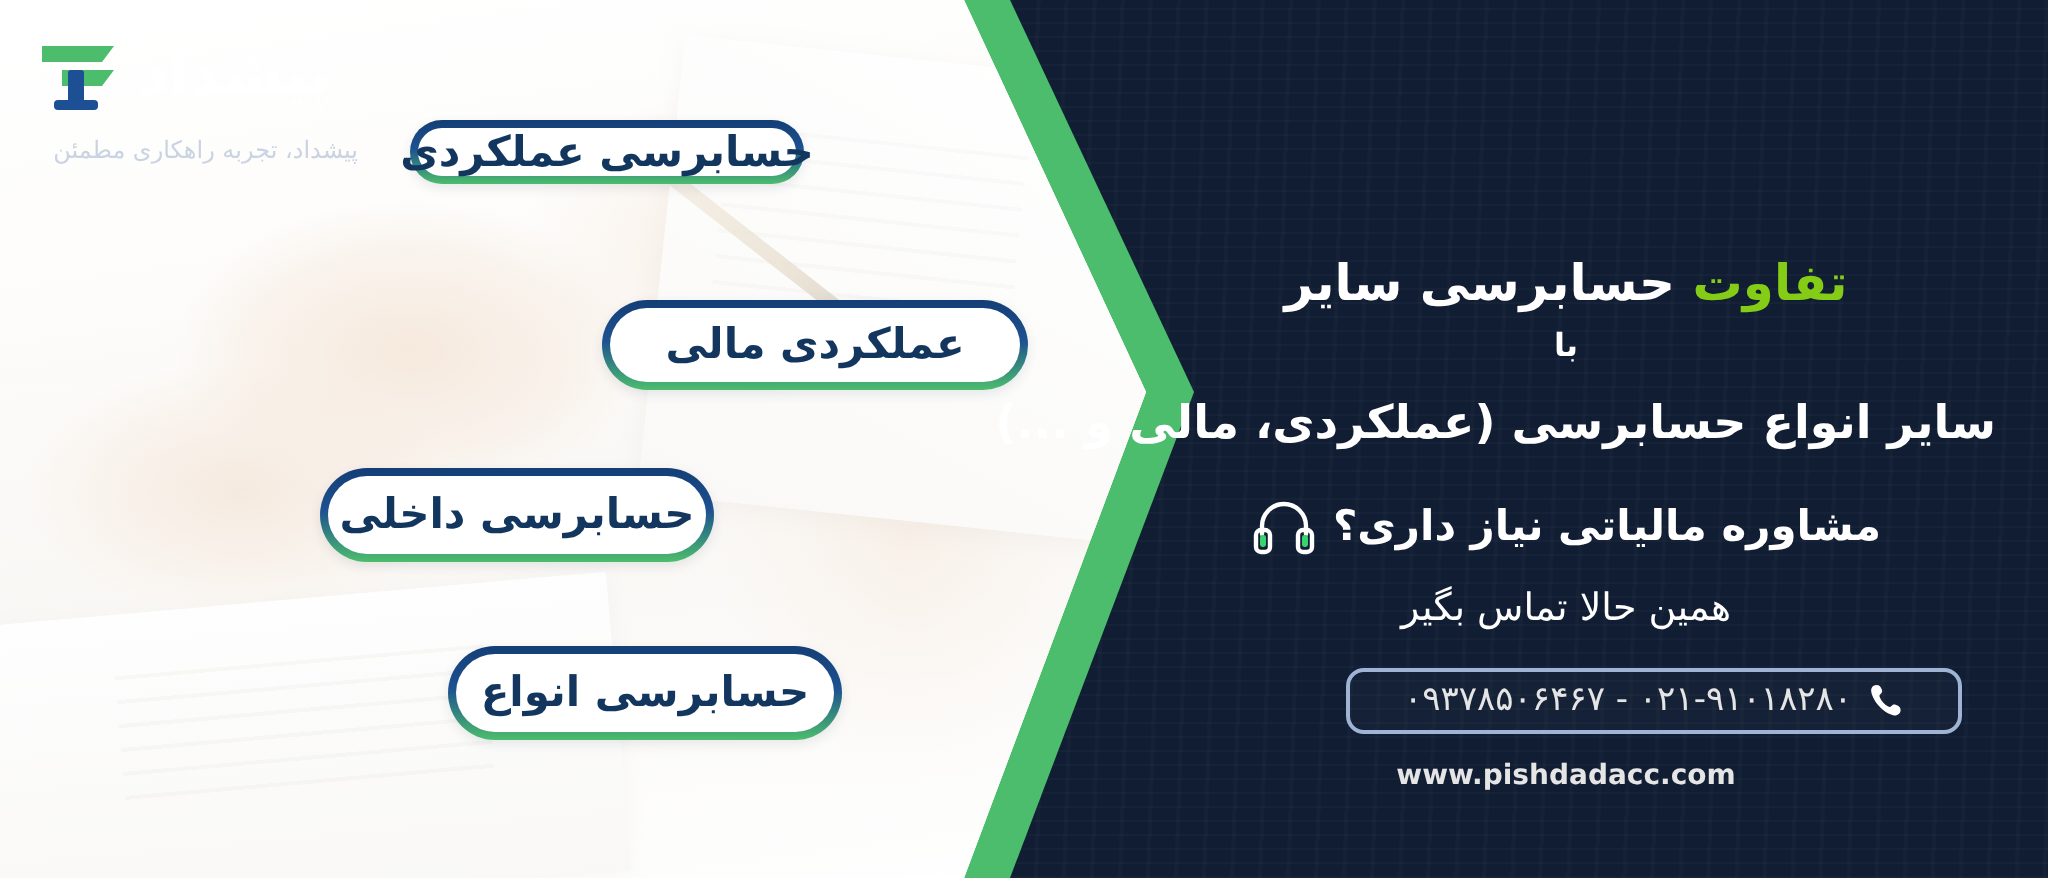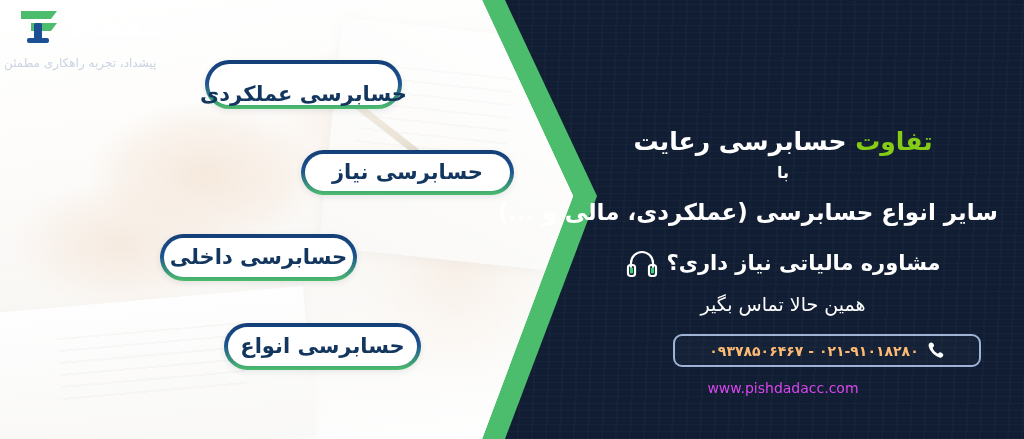--- a/index.html
+++ b/index.html
@@ -127,30 +127,30 @@
     box-shadow:0 2px 6px rgba(30,45,70,.10);
   }
   .pill span {
     color:#13365f;
     font-weight:bold;
     font-size:21px;
     line-height:1;
     white-space:nowrap;
     letter-spacing:.2px;
   }
-  #pill-0 { left:205px; top:60px;  width:197px; height:49px;align-items:flex-end; }
+  #pill-0 { left:205px; top:60px;  width:197px; height:32px; }
   #pill-1 { left:301px; top:150px; width:213px; height:45px; }
   #pill-2 { left:160px; top:234px; width:197px; height:47px; }
   #pill-3 { left:224px; top:323px; width:197px; height:47px; }
 
   
   .logo-block {
-    position:absolute; right:845px; top:6px;
+    position:absolute; right:845px; top:18px;
     width:175px;
-    text-align:left;
+    text-align:right;
     z-index:6;
   }
   .logo-row {
     display:flex; align-items:center; justify-content:center; gap:8px;
     direction:rtl;
   }
   .logo-mark { width:44px; height:40px; display:block; }
   .logo-word {
     color:#ffffff; font-size:30px; font-weight:bold;
     line-height:1; letter-spacing:0;
@@ -207,28 +207,29 @@
     position:absolute; right:17px; top:334px;
     width:308px; height:33px;
     border:2px solid #9fb4d4;
     border-radius:9px;
     display:flex; align-items:center; justify-content:center;
     gap:9px; direction:rtl;
     background:rgba(255,255,255,.02);
   }
   .phone-icon { width:17px; height:19px; display:block; flex:0 0 auto; }
   .phone-nums {
-    font-size:14px; font-weight:bold; color:#fdba74;
+    font-size:17px; font-weight:normal; color:#e5e5e5;
     line-height:1; white-space:nowrap; letter-spacing:.5px;
   }
 
   .website {
     position:absolute; right:0; top:381px; width:430px;
-    font-size:14px; color:#d946ef; line-height:1;
+    font-size:14px; color:#e5e5e5; line-height:1;
     direction:ltr;
+    font-weight:bold;
   }
 </style>
 </head>
 <body>
 
 <div class="banner">
 
   <div class="bg-texture"></div>
   <div class="bg-texture2"></div>
 
@@ -242,21 +243,21 @@
         <div class="paper-a"></div>
         <div class="doc-lines"></div>
       </div>
       <div class="photo-veil"></div>
     </div>
 
     <div class="pill" id="pill-0">
       <span>حسابرسی عملکردی</span>
     </div>
     <div class="pill" id="pill-1">
-      <span>حسابرسی نیاز</span>
+      <span>عملکردی مالی</span>
     </div>
     <div class="pill" id="pill-2">
       <span>حسابرسی داخلی</span>
     </div>
     <div class="pill" id="pill-3">
       <span>حسابرسی انواع</span>
     </div>
   </div>
 
   <div class="logo-block">
@@ -269,21 +270,21 @@
         <rect x="10" y="32" width="22" height="5" rx="2" fill="#1c4f93"></rect>
       </svg>
     </div>
     <div class="logo-tag">پیشداد، تجربه راهکاری مطمئن</div>
   </div>
 
   <div class="right-panel">
 
     <div class="headline">
       <span class="hl-accent">تفاوت</span>
-      <span class="hl-white">حسابرسی رعایت</span>
+      <span class="hl-white">حسابرسی سایر</span>
     </div>
 
     <div class="headline-2">با</div>
     <div class="headline-3">سایر انواع حسابرسی (عملکردی، مالی و ...)</div>
 
     <div class="consult-row">
       <span class="consult-text">مشاوره مالیاتی نیاز داری؟</span>
       <svg class="headset-icon" viewBox="0 0 32 30">
         <path d="M5 19 V15 a11 11 0 0 1 22 0 v4" fill="none" stroke="#ffffff" stroke-width="2.2" stroke-linecap="round"></path>
         <rect x="2" y="17" width="7" height="11" rx="2.5" fill="none" stroke="#ffffff" stroke-width="2.2"></rect>

